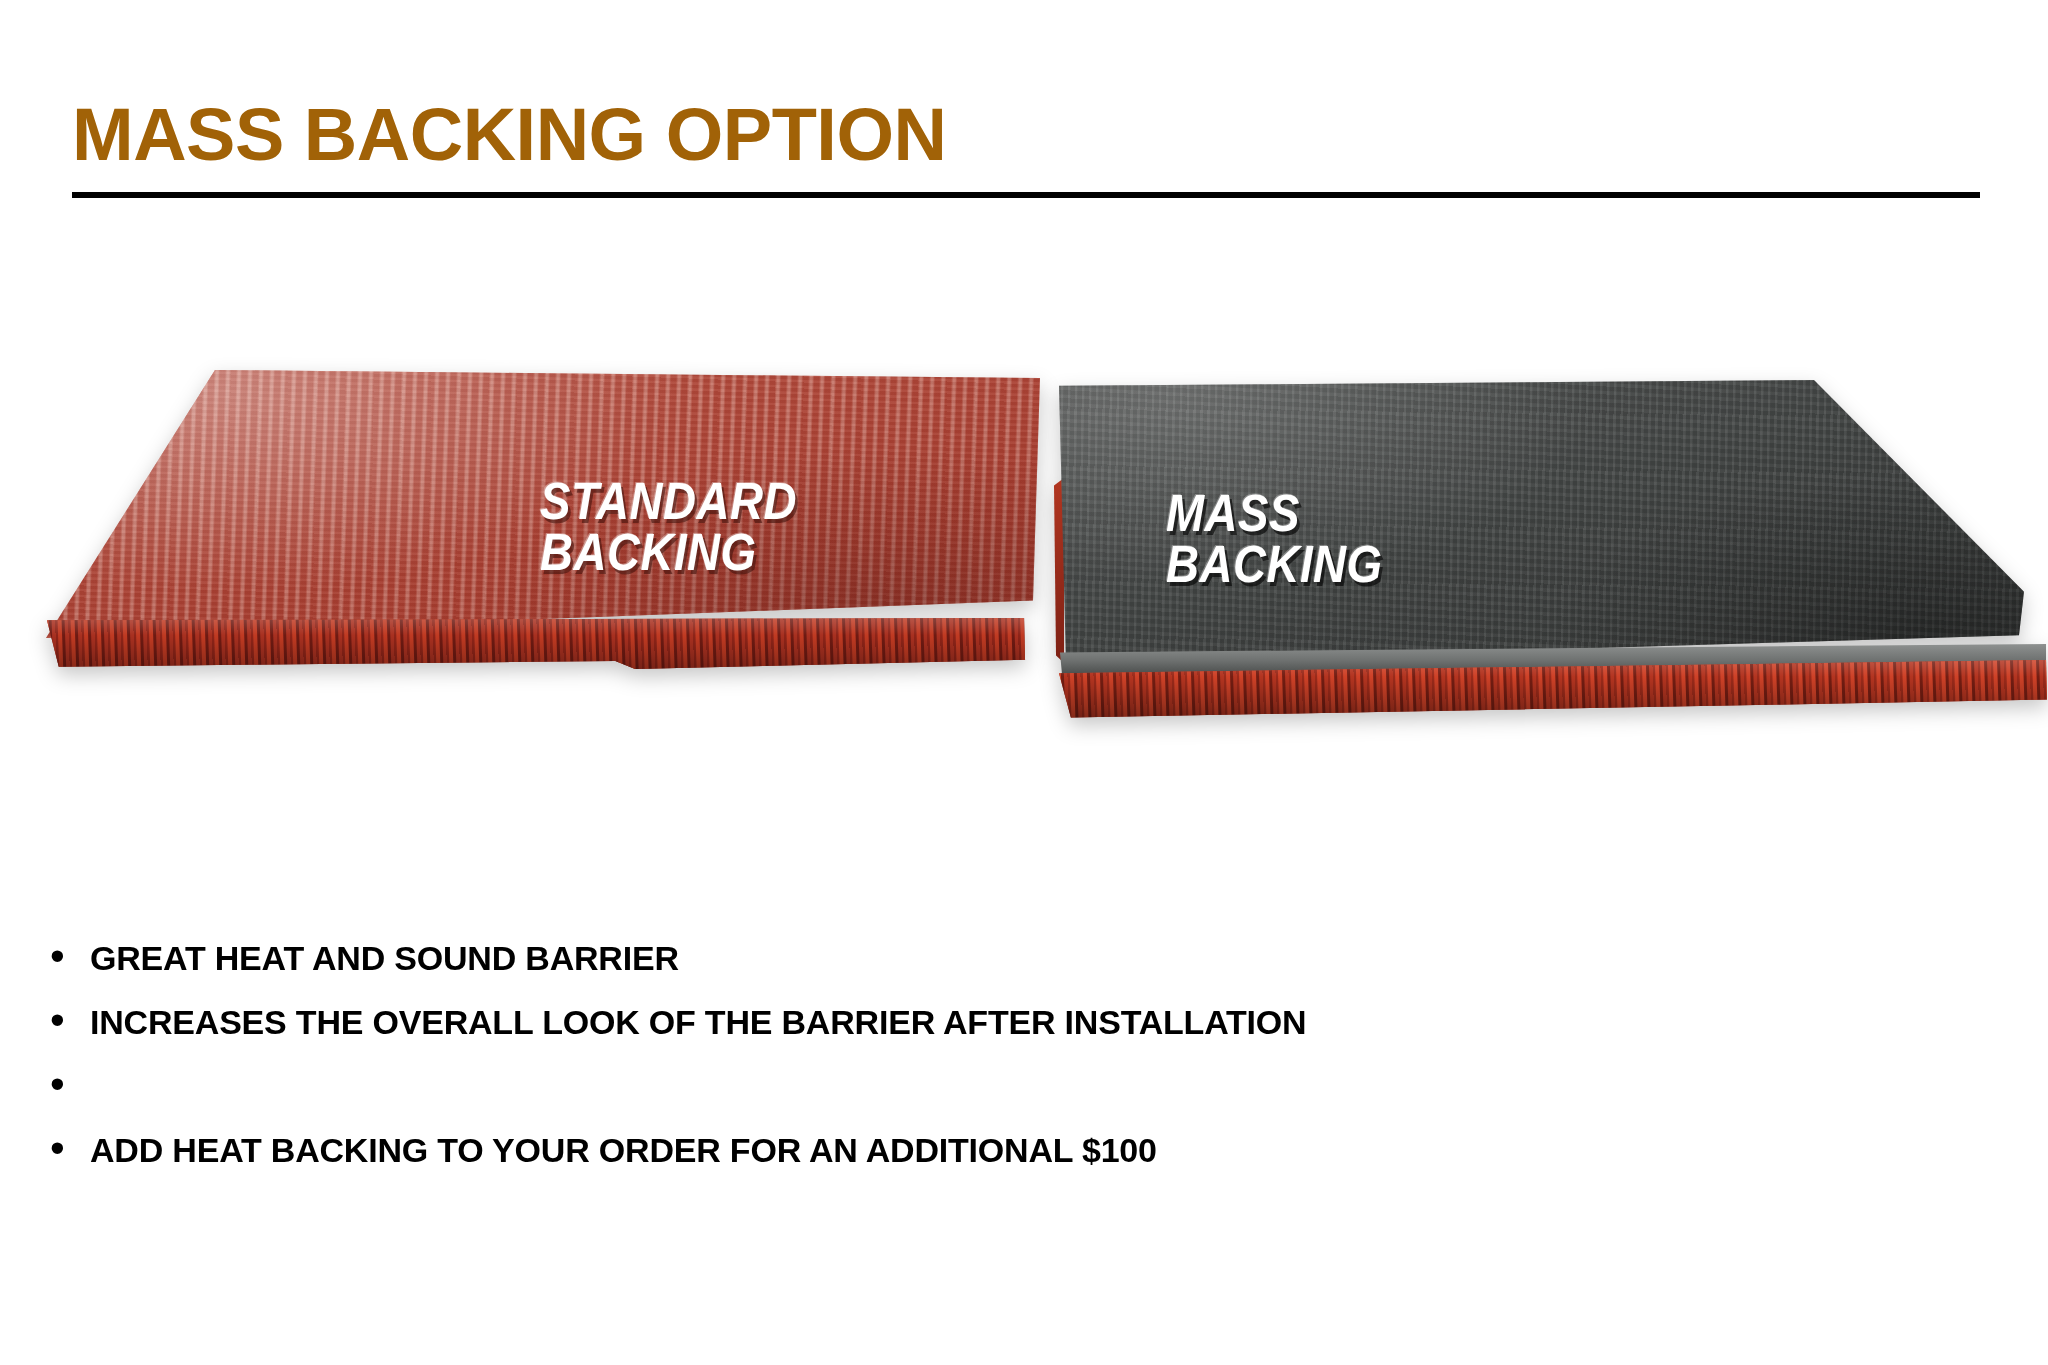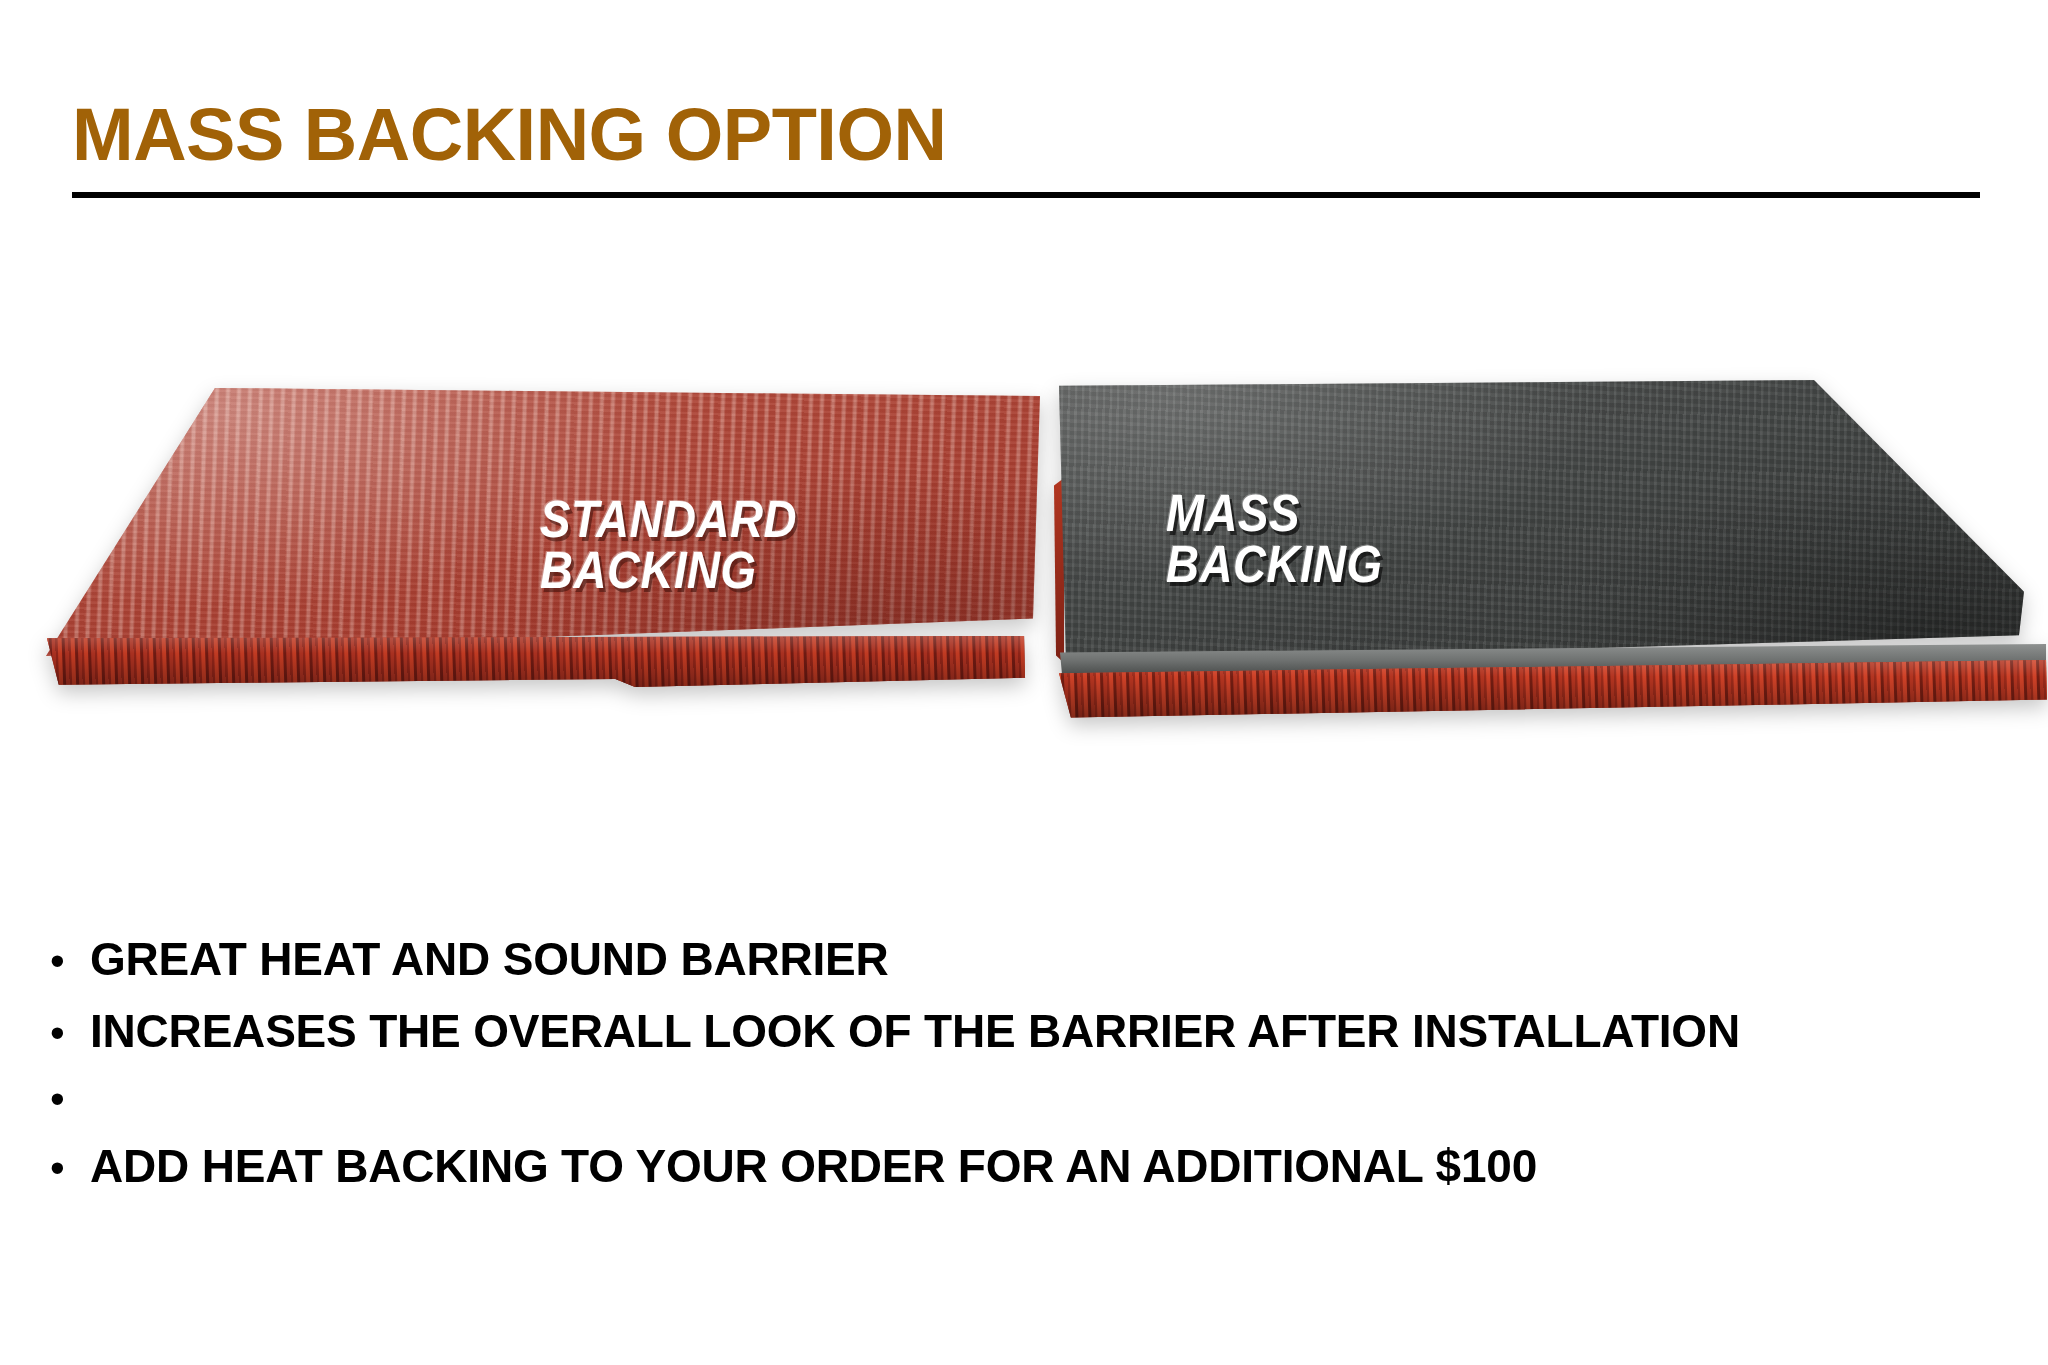--- a/index.html
+++ b/index.html
@@ -49,21 +49,21 @@
     width:2048px;
     height:420px;
   }
 
   .sample {
     position:absolute;
     filter: drop-shadow(0 8px 10px rgba(0,0,0,0.22));
   }
 
   
-  .sample-standard { left:40px; top:18px; width:1000px; height:400px; }
+  .sample-standard { left:40px; top:0; width:1000px; height:400px; }
 
   
   .sample-mass { left:1054px; top:8px; width:1000px; height:400px;text-decoration:underline; }
 
   
   .std-top {
     position:absolute;
     left:0; top:10px;
     width:1000px; height:268px;
     clip-path: polygon(17.5% 0%, 100% 3%, 99.3% 86%, 0.6% 100%);
@@ -233,21 +233,21 @@
     width:46px;
     flex:0 0 46px;
     color:#000000;
     font-size:42px;
     line-height:1;
     text-align:left;
     padding-left:6px;
   }
   .bullet-text {
     color:#000000;
-    font-size:46px;
+    font-size:34px;
     font-weight:700;
     line-height:1.08;
     letter-spacing:-0.2px;
     white-space:nowrap;
   }
 </style>
 </head>
 <body>
 
 <div class="slide">

